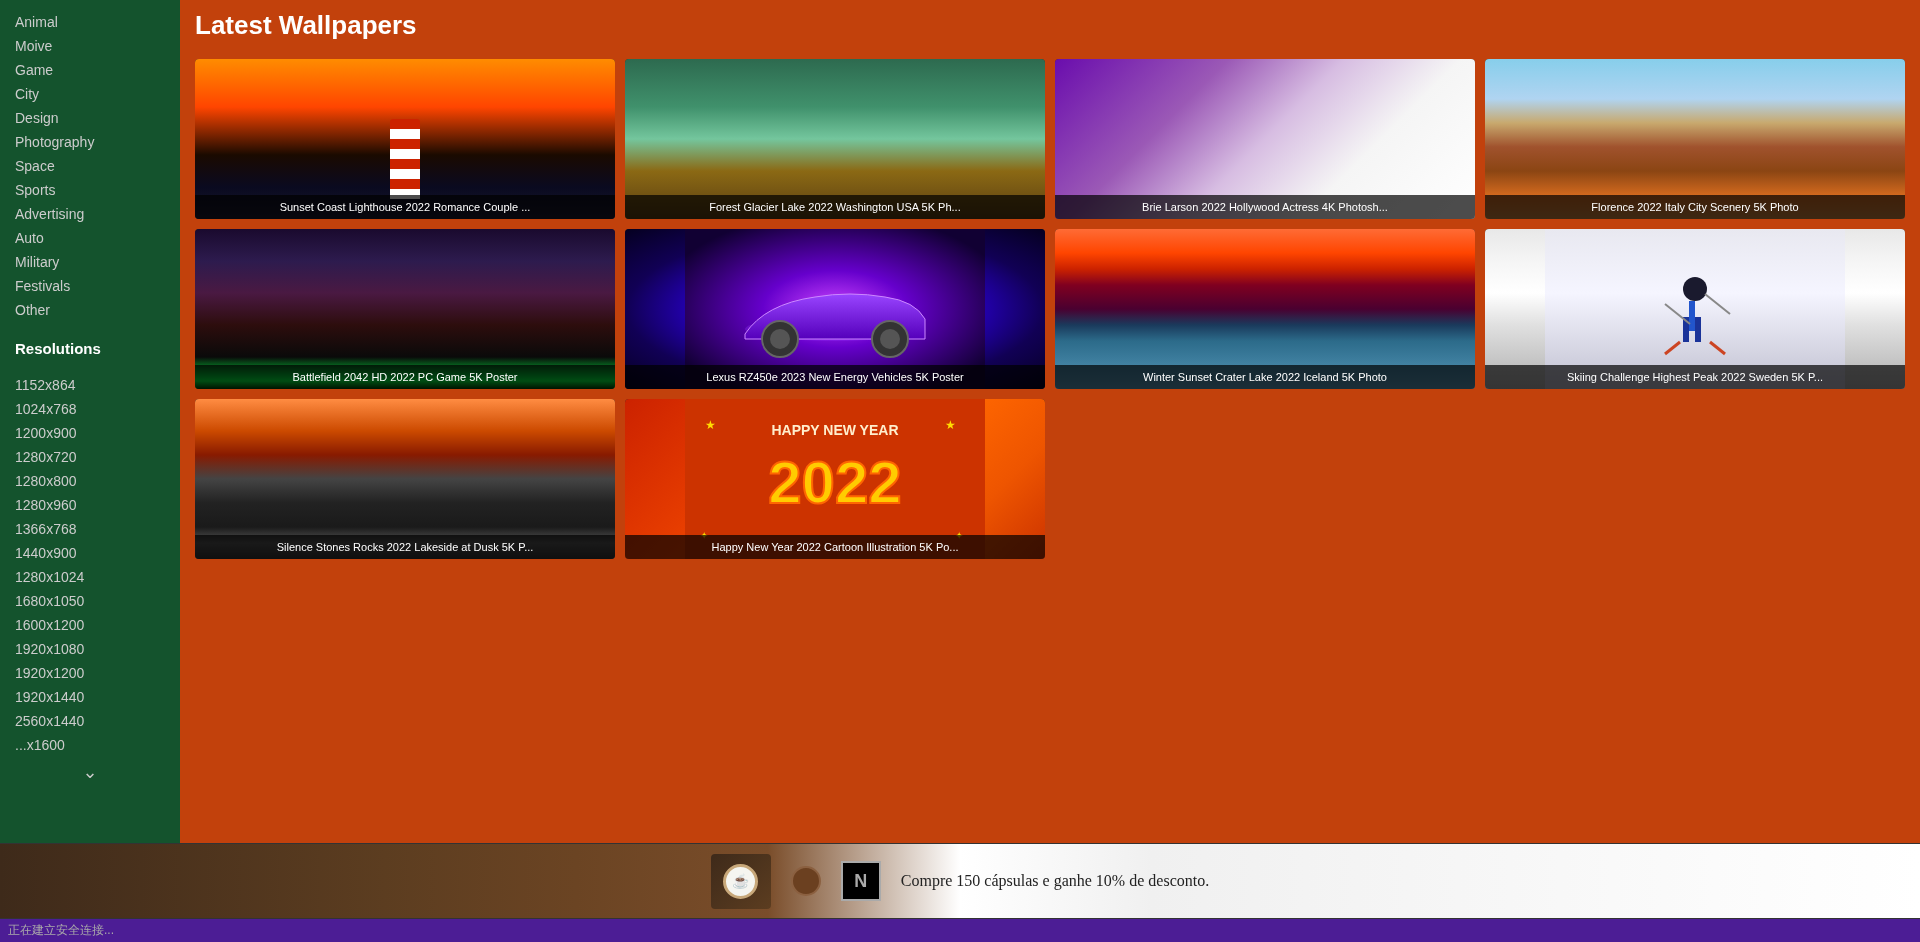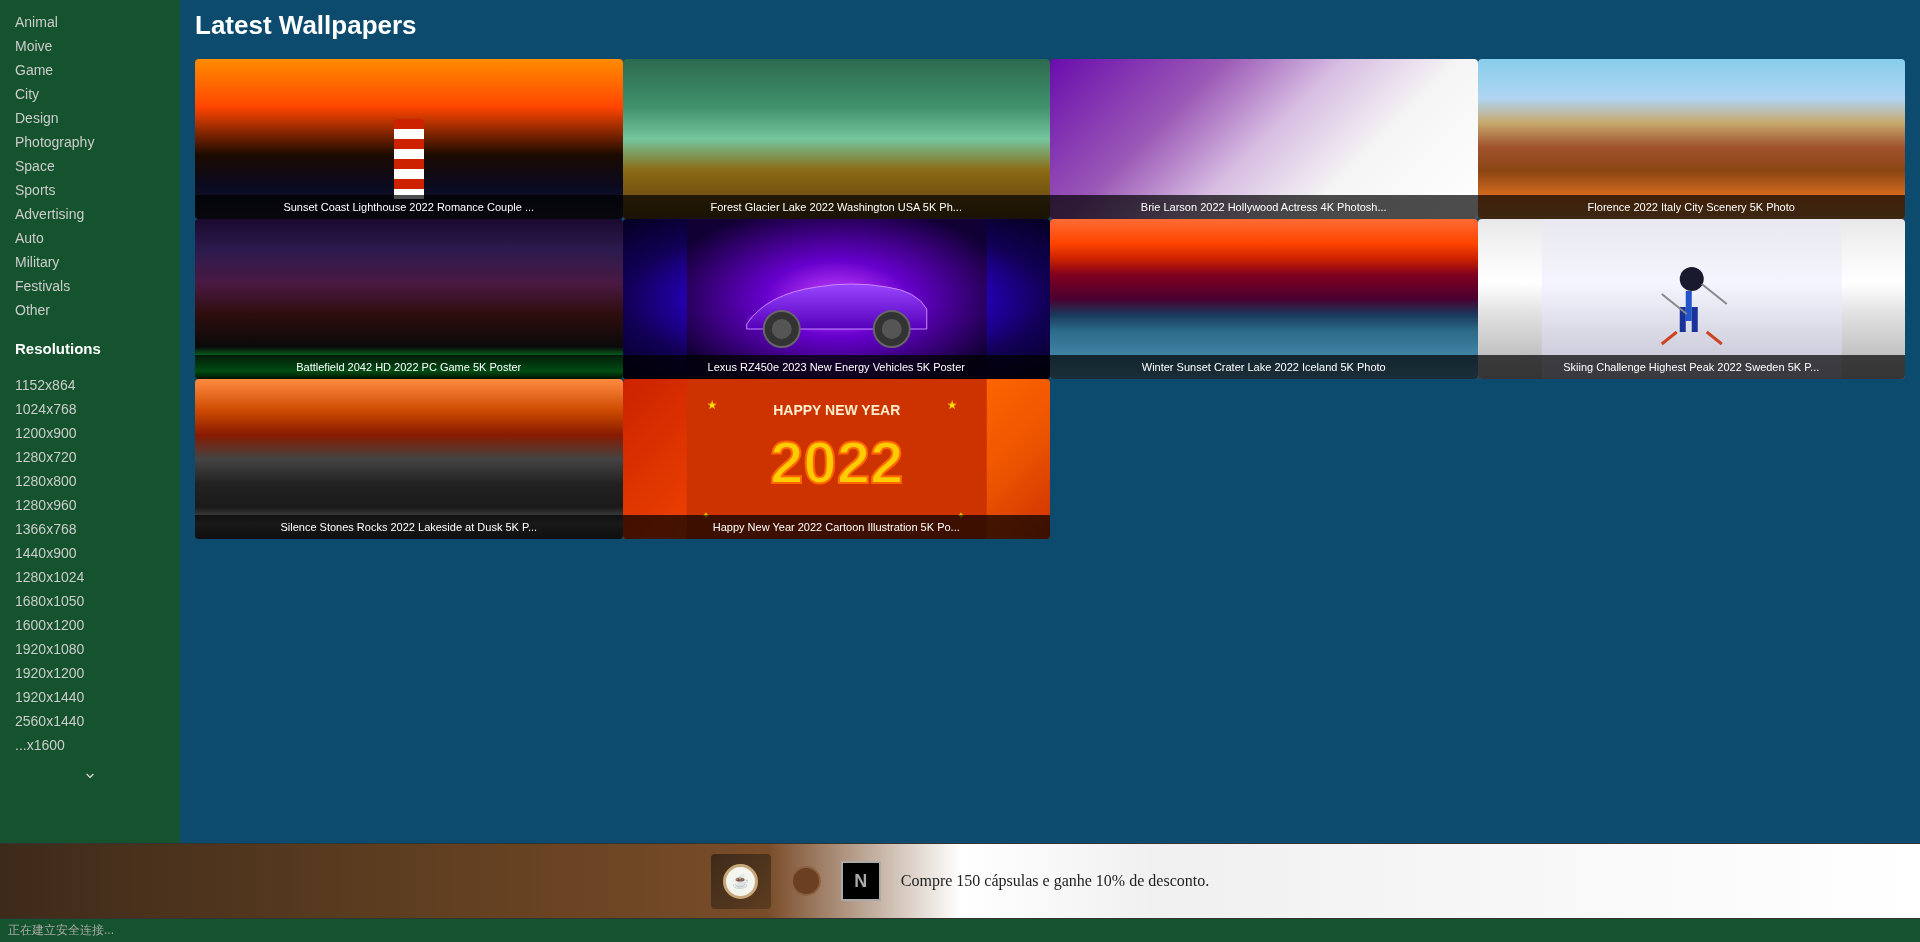--- a/index.html
+++ b/index.html
@@ -36,33 +36,34 @@
       color: #ffffff;
       font-weight: bold;
       font-size: 15px;
       margin-top: 18px;
       margin-bottom: 16px;
     }
     
     .content {
       flex: 1;
       padding: 10px 15px;
-      background-color: #0c4a6e;
+      background-color: #c2410c;
       overflow-y: auto;
     }
     .page-title {
       font-size: 26px;
       font-weight: bold;
       color: #ffffff;
       margin-bottom: 18px;
     }
     
     .wallpaper-grid {
       display: grid;
       grid-template-columns: repeat(4, 1fr);
+      gap: 10px;
     }
     .wallpaper-card {
       position: relative;
       border-radius: 4px;
       overflow: hidden;
       cursor: pointer;
       background-color: #2a2a2a;
     }
     
     .img-lighthouse {
@@ -152,21 +153,21 @@
       color: #aaa;
     }
     .ad-text {
       font-size: 16px;
       color: #222;
       font-family: Liberation Serif, serif;
       text-align: center;
     }
     
     .status-bar {
-      background: #14532d;
+      background: #4c1d95;
       padding: 3px 8px;
       font-size: 12px;
       color: #aaaaaa;
       border-top: 1px solid #333;
     }
     
     .wallpaper-img-container {
       width: 100%;
       height: 160px;
       overflow: hidden;

